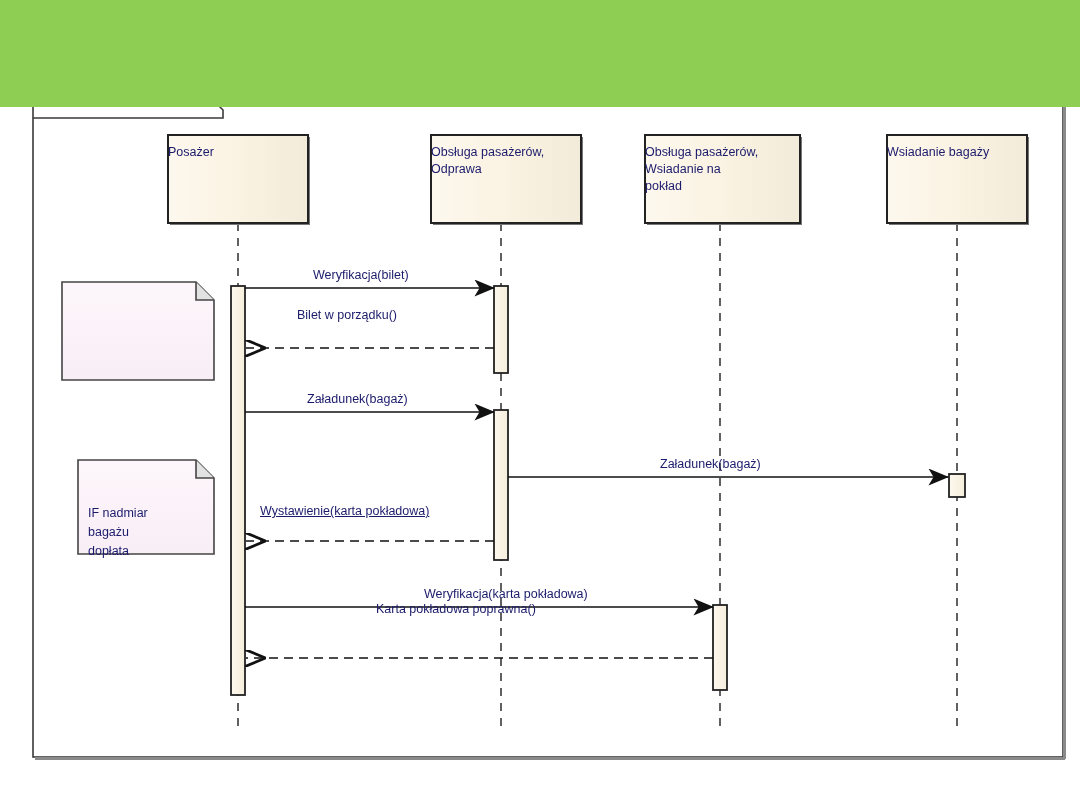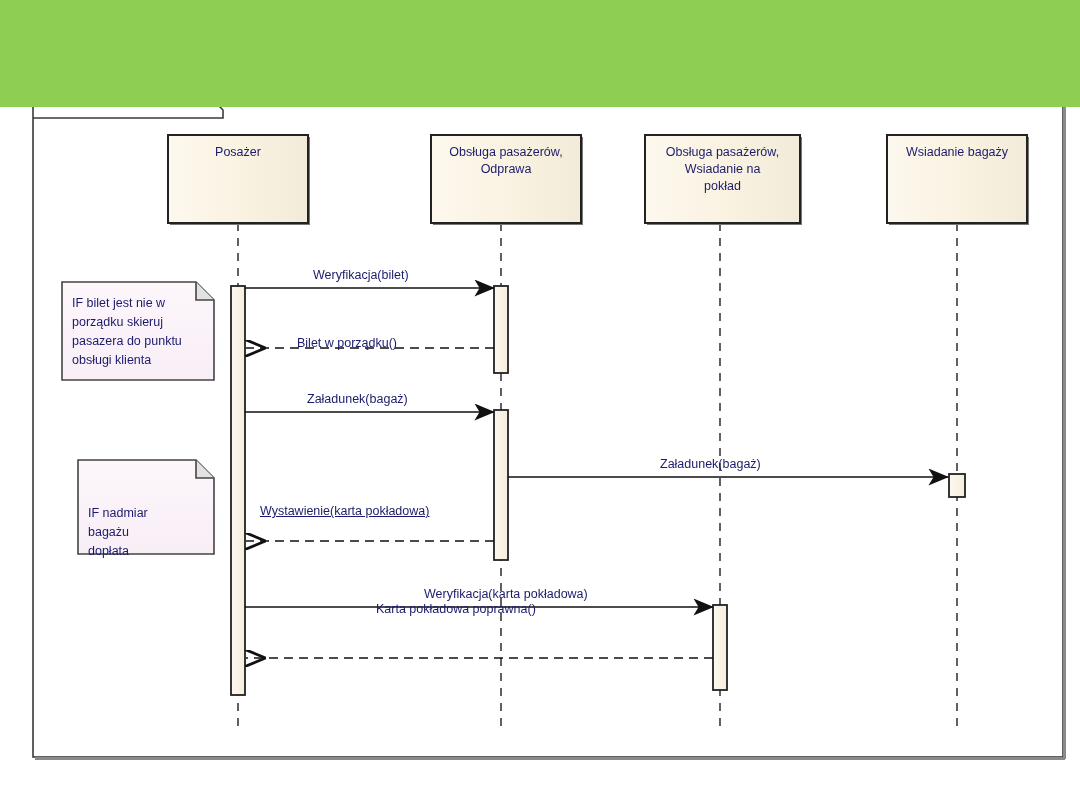--- a/index.html
+++ b/index.html
@@ -25,21 +25,20 @@
     font-size:12.5px;
     line-height:15px;
     white-space:nowrap;
     user-select:none;
   }
   .boxlbl{
     position:absolute;
     color:#1b1b6b;
     font-size:12.5px;
     line-height:17px;
-    text-align:center;
     white-space:pre-line;
     user-select:none;
   }
   .notetxt{
     position:absolute;
     color:#1b1b6b;
     font-size:12.5px;
     line-height:19px;
     white-space:pre-line;
     user-select:none;
@@ -157,28 +156,24 @@
 
   <div class="boxlbl" style="left:168px;top:144px;width:140px;">Posażer</div>
   <div class="boxlbl" style="left:431px;top:144px;width:150px;">Obsługa pasażerów,
 Odprawa</div>
   <div class="boxlbl" style="left:645px;top:144px;width:155px;">Obsługa pasażerów,
 Wsiadanie na
 pokład</div>
   <div class="boxlbl" style="left:887px;top:144px;width:140px;">Wsiadanie bagaży</div>
 
   <div class="lbl" style="left:313px;top:268px;">Weryfikacja(bilet)</div>
-  <div class="lbl" style="left:297px;top:336px;">Bilet w porządku()</div>
+  <div class="lbl" style="left:297px;top:308px;">Bilet w porządku()</div>
   <div class="lbl" style="left:307px;top:392px;">Załadunek(bagaż)</div>
   <div class="lbl" style="left:660px;top:457px;">Załadunek(bagaż)</div>
   <div class="lbl" style="left:260px;top:504px;text-decoration:underline;">Wystawienie(karta pokładowa)</div>
   <div class="lbl" style="left:379px;top:587px;margin-left:45px;">Weryfikacja(karta pokładowa)</div>
   <div class="lbl" style="left:376px;top:602px;">Karta pokładowa poprawna()</div>
 
-  <div class="notetxt" style="left:72px;top:294px;width:140px;">IF bilet jest nie w
-porządku skieruj
-pasazera do punktu
-obsługi klienta</div>
   <div class="notetxt" style="left:88px;top:476px;width:120px;margin-top:28px;">IF nadmiar
 bagażu
 dopłata</div>
 
 </div>
 
 </body></html>

